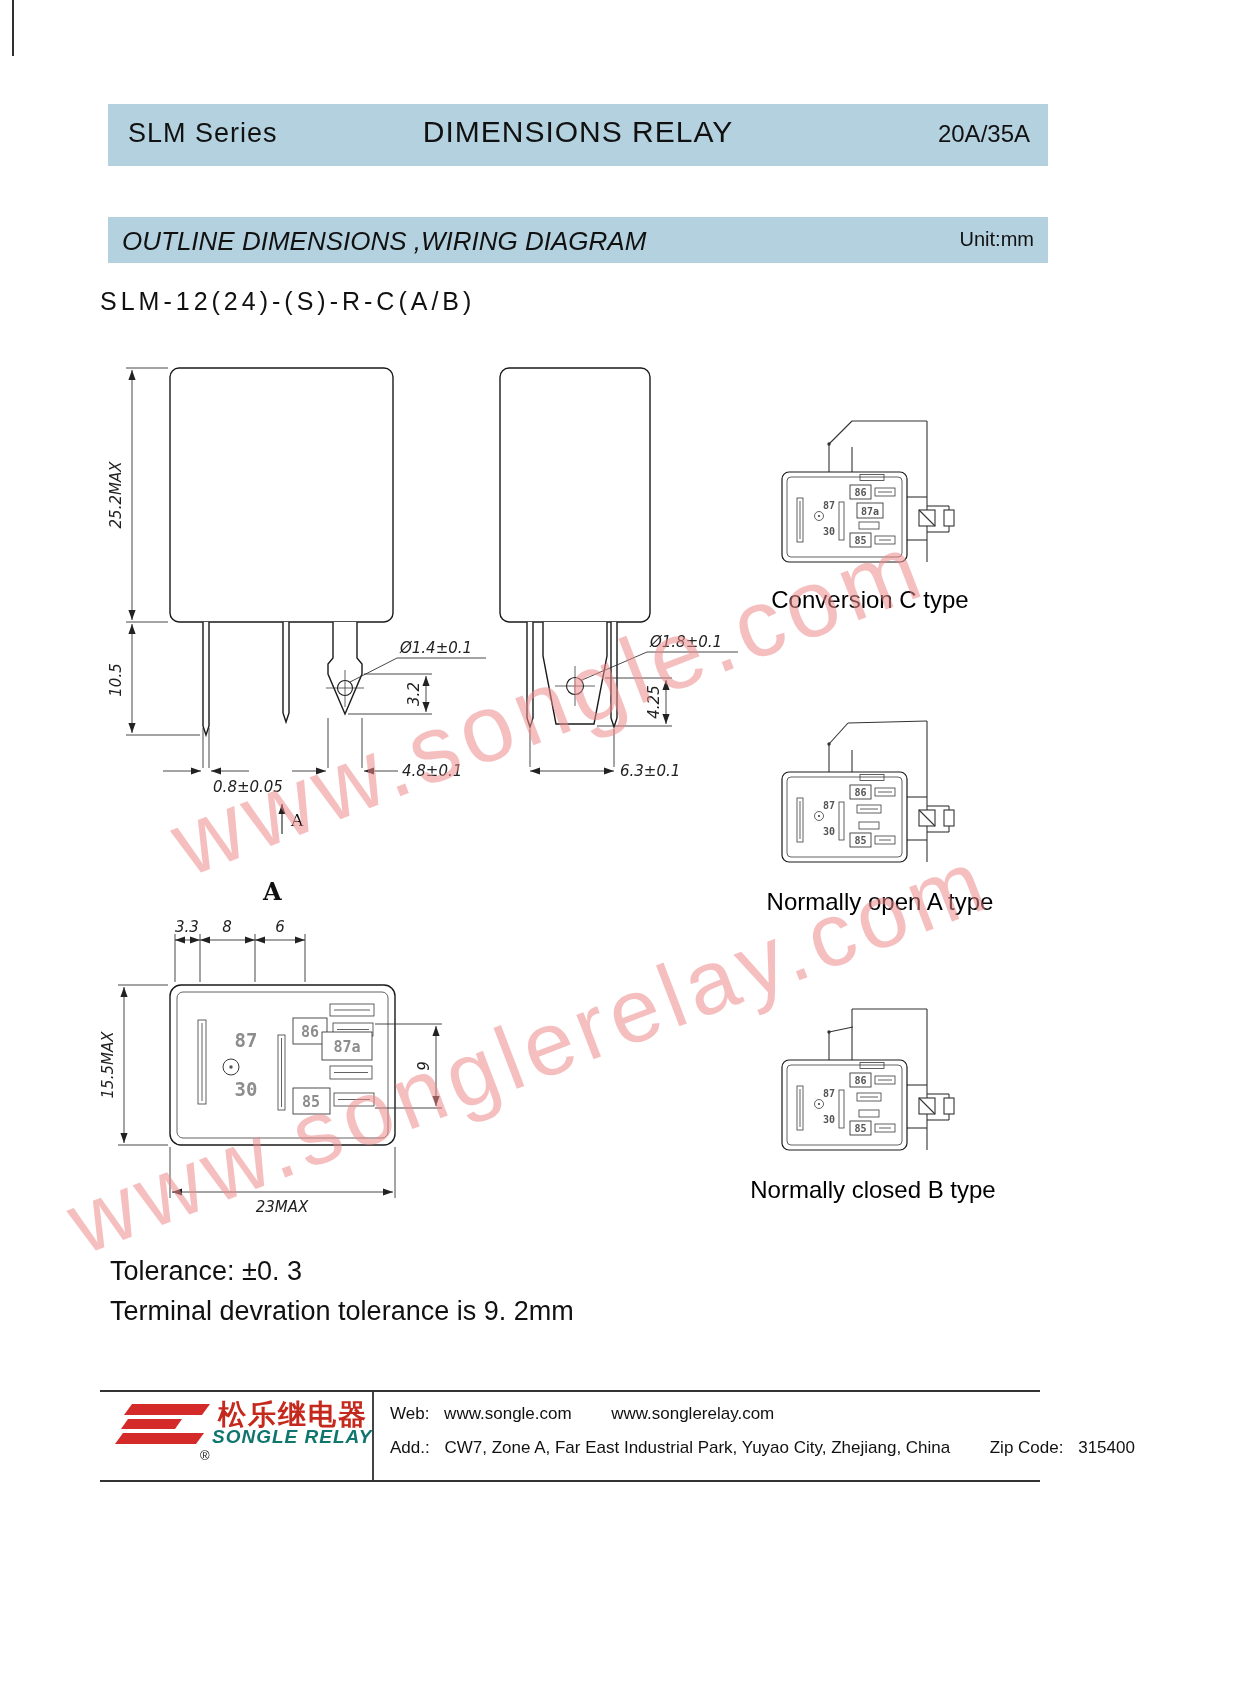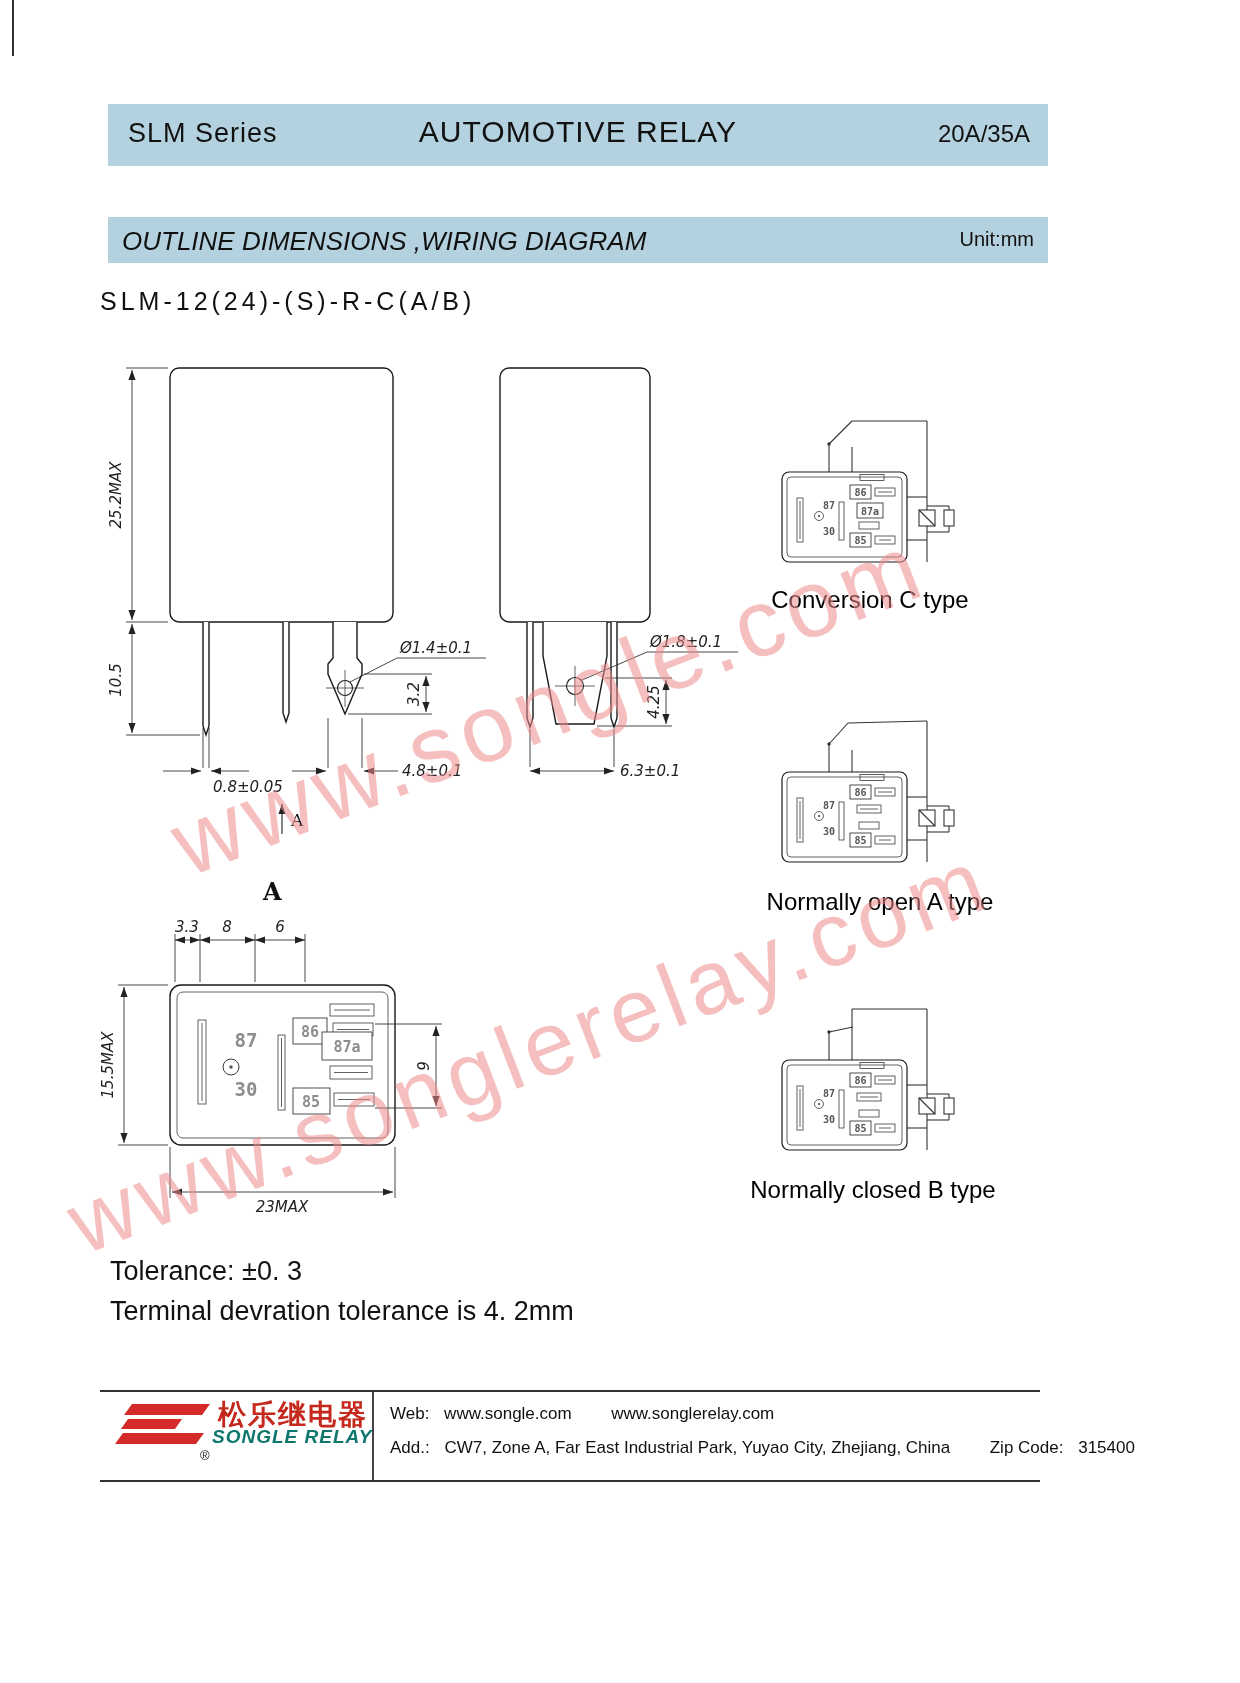--- a/index.html
+++ b/index.html
@@ -55,21 +55,21 @@
 </style>
 </head>
 <body>
 
 <div class="page">
 
   <div class="corner-v"></div>
 
   <div class="bar header-bar">
     <span class="series">SLM Series</span>
-    <span class="title">AUTOMOTIVE RELAY</span>
+    <span class="title">DIMENSIONS RELAY</span>
     <span class="rating">20A/35A</span>
   </div>
 
   <div class="bar section-bar">
     <span class="stitle">OUTLINE DIMENSIONS ,WIRING DIAGRAM</span>
     <span class="sunit">Unit:mm</span>
   </div>
 
   <div class="part-number">SLM-12(24)-(S)-R-C(A/B)</div>
 
@@ -329,21 +329,21 @@
       <line class="thin" x1="779" y1="798" x2="791" y2="798"></line>
       <rect class="thin" x="760" y="732.5" width="24" height="6"></rect>
       <text class="wlabel" x="773" y="868" text-anchor="middle">Normally closed B type</text>
     </g>
   </svg>
 
   <div class="watermark wm1">www.songle.com</div>
   <div class="watermark wm2">www.songlerelay.com</div>
 
   <div class="tol tol1">Tolerance: ±0. 3</div>
-  <div class="tol tol2">Terminal devration tolerance is 4. 2mm</div>
+  <div class="tol tol2">Terminal devration tolerance is 9. 2mm</div>
 
 
   <div class="footer">
     <svg class="logo-svg" width="100" height="54" viewBox="0 0 100 54">
       <polygon points="20,4 98,4 90,15 12,15" fill="#d42a2a"></polygon>
       <polygon points="16,19 70,19 63,29 9,29" fill="#d42a2a"></polygon>
       <polygon points="11,33 92,33 84,44 3,44" fill="#d42a2a"></polygon>
     </svg>
     <span class="logo-reg">®</span>
     <span class="logo-cn">松乐继电器</span>

